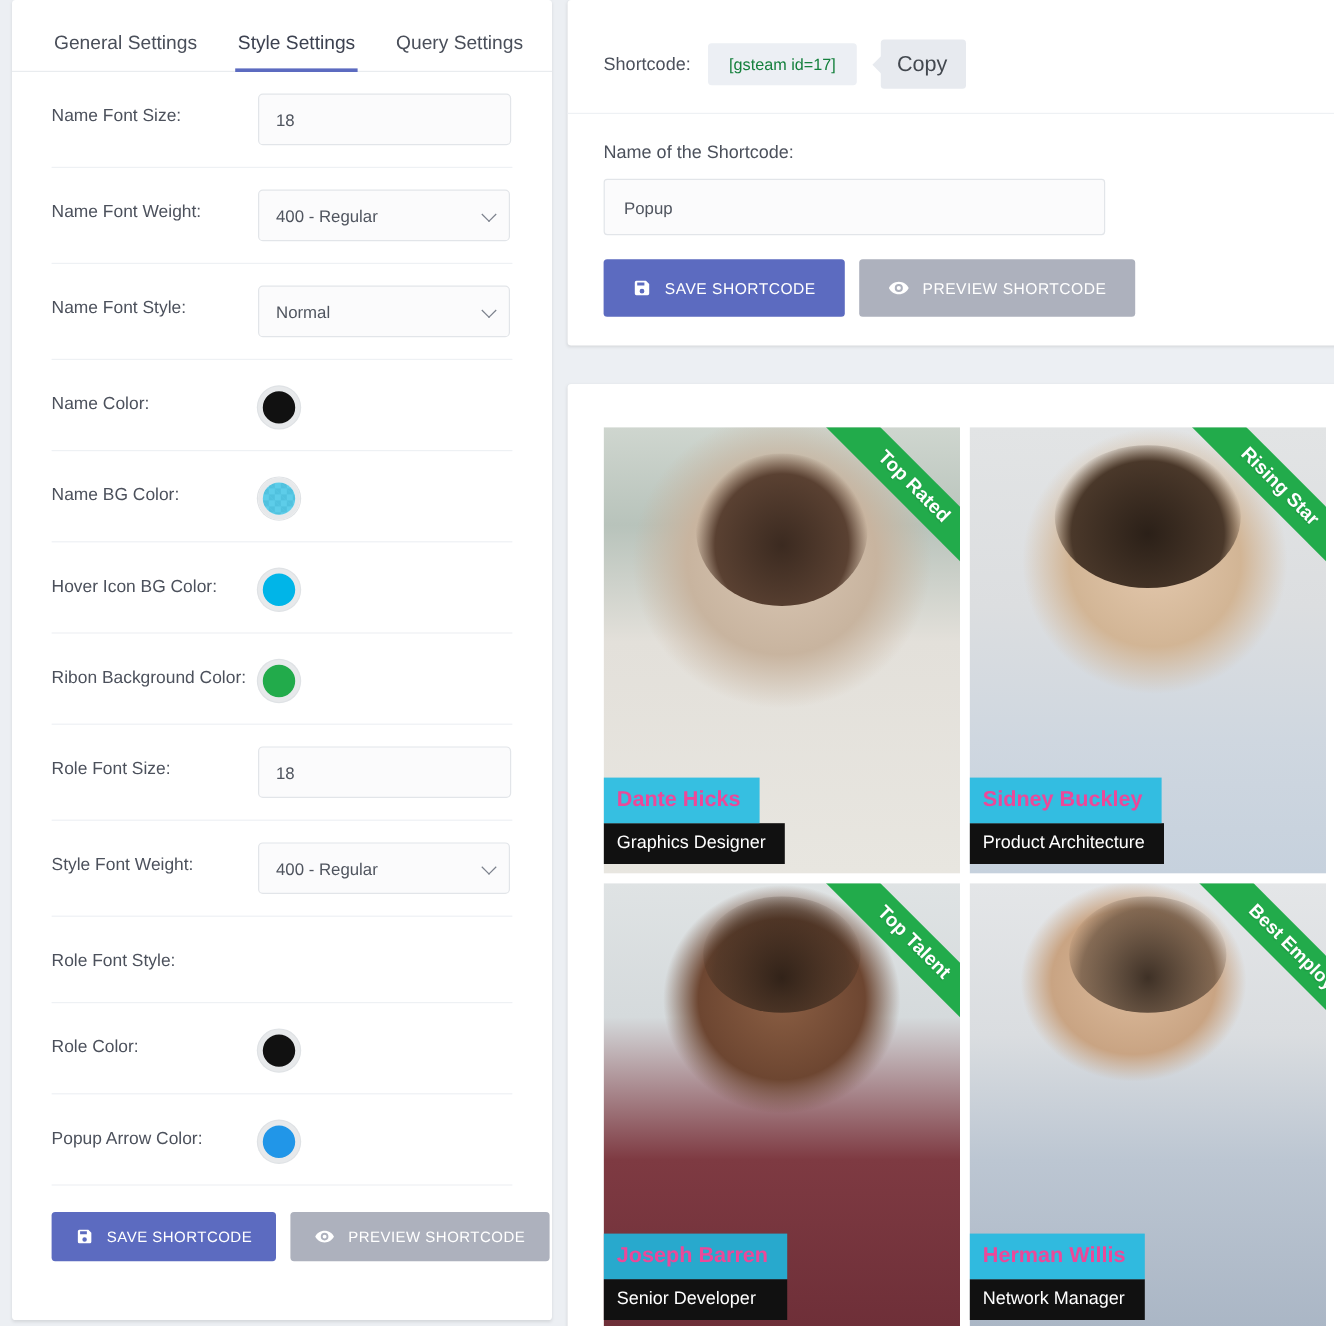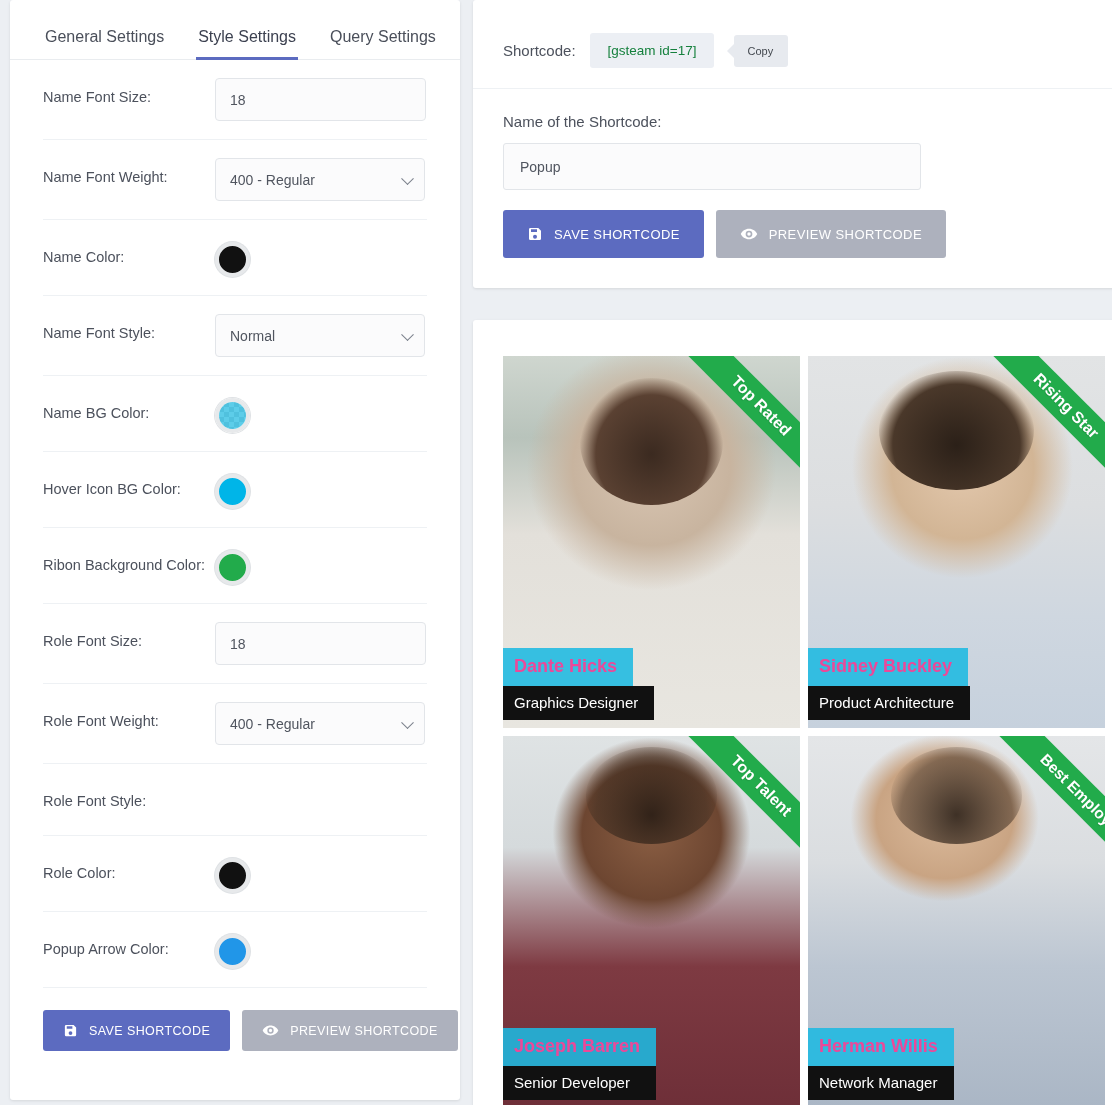--- a/index.html
+++ b/index.html
@@ -128,21 +128,21 @@
     padding-bottom: 20px;
   }
   .sc-label { font-size: 15px; color: #4c515c; }
   .sc-code {
     background: #eceff4; color: #15803d;
     font-size: 13.5px; padding: 10px 18px;
     border-radius: 3px;
   }
   .sc-copy {
     position: relative; background: #e7eaef; color: #43484f;
-    font-size: 11px; padding: 10px 15px 10px 13px;
+    font-size: 18px; padding: 10px 15px 10px 13px;
     border-radius: 3px; cursor: pointer; border: none;
     font-family: "Liberation Sans", sans-serif;
     margin-left: 6px;
   }
   .sc-copy::before {
     content: ""; position: absolute; left: -7px; top: 50%;
     transform: translateY(-50%);
     border-top: 8px solid transparent;
     border-bottom: 8px solid transparent;
     border-right: 8px solid #e7eaef;
@@ -263,37 +263,37 @@
         <div class="row-label">Name Font Weight:</div>
         <div class="row-control">
           <div class="sel-wrap">
             <div class="sel">400 - Regular</div>
             <i class="chev"></i>
           </div>
         </div>
       </div>
 
       <div class="row">
-        <div class="row-label">Name Color:</div>
-        <div class="row-control">
-          <div class="swatch" style="background: rgb(17, 17, 17);"></div>
-        </div>
-      </div>
-
-      <div class="row">
         <div class="row-label">Name Font Style:</div>
         <div class="row-control">
           <div class="sel-wrap">
             <div class="sel">Normal</div>
             <i class="chev"></i>
           </div>
         </div>
       </div>
 
       <div class="row">
+        <div class="row-label">Name Color:</div>
+        <div class="row-control">
+          <div class="swatch" style="background: rgb(17, 17, 17);"></div>
+        </div>
+      </div>
+
+      <div class="row">
         <div class="row-label">Name BG Color:</div>
         <div class="row-control">
           <div class="swatch checker" style="position: relative;">
               <i style="position: absolute; inset: 0px; border-radius: 50%; background: rgb(30, 186, 225); opacity: 0.72;"></i>
             </div>
         </div>
       </div>
 
       <div class="row">
         <div class="row-label">Hover Icon BG Color:</div>
@@ -310,21 +310,21 @@
       </div>
 
       <div class="row">
         <div class="row-label">Role Font Size:</div>
         <div class="row-control">
           <input class="txt-input" value="18" style="">
         </div>
       </div>
 
       <div class="row">
-        <div class="row-label">Role Font Weight:</div>
+        <div class="row-label">Style Font Weight:</div>
         <div class="row-control">
           <div class="sel-wrap">
             <div class="sel">400 - Regular</div>
             <i class="chev"></i>
           </div>
         </div>
       </div>
 
       <div class="row">
         <div class="row-label">Role Font Style:</div>

